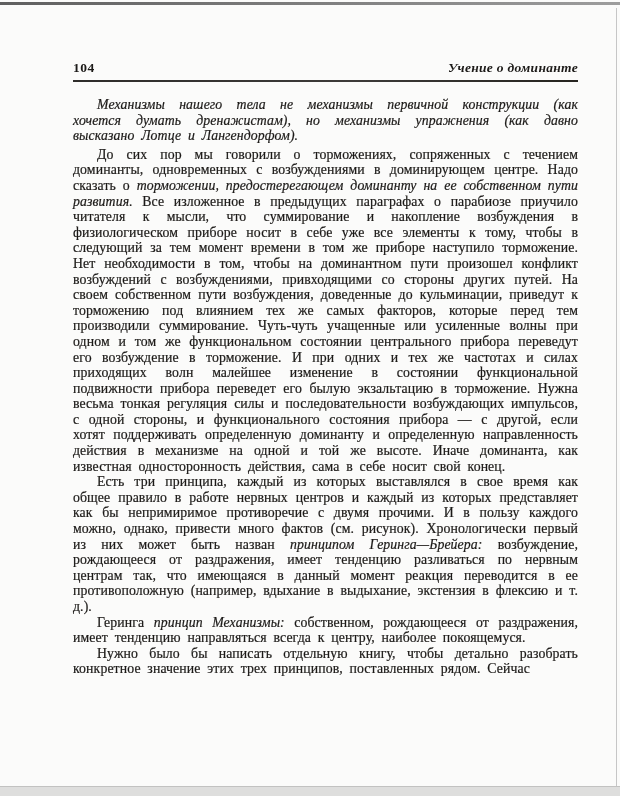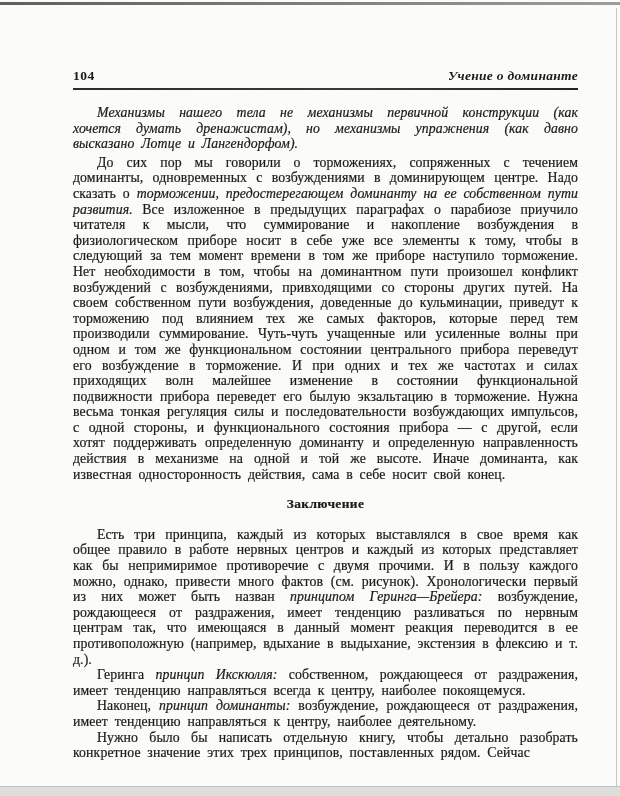--- a/index.html
+++ b/index.html
@@ -18,21 +18,21 @@
   }
   .scan-right-line {
     position: absolute; top: 8px; right: 3px; width: 1px; height: 778px;
     background: #c6c6c6;
   }
   .scan-bottom-strip {
     position: absolute; bottom: 0; left: 0; width: 620px; height: 9px;
     background: #dededd; border-top: 1px solid #c2c2c1;
   }
   .content {
-    position: absolute; left: 73px; top: 68px; width: 505px;
+    position: absolute; left: 73px; top: 60px; width: 505px;
   }
   .pagehead {
     display: flex; align-items: baseline;
     font-size: 13.5px; line-height: 16px;
     position: relative;
   }
   .pagenum {
     font-weight: bold; letter-spacing: 0.5px;
   }
   .runhead {
@@ -72,20 +72,18 @@
 
   <div class="content">
     <div class="pagehead">
       <span class="pagenum">104</span>
       <span class="runhead">Учение о доминанте</span>
     </div>
     <div class="headrule"></div>
     <div id="page-body">
         <p class="paragraph epigraph-italic"><em>Механизмы нашего тела не механизмы первичной конструкции (как хочется думать дренажистам), но механизмы упражнения (как давно высказано Лотце и Лангендорфом).</em></p>
         <p class="paragraph"><span>До сих пор мы говорили о торможениях, сопряженных с течением доминанты, одновременных с возбуждениями в доминирующем центре. Надо сказать о </span><em>торможении, предостерегающем доминанту на ее собственном пути развития.</em><span> Все изложенное в предыдущих параграфах о парабиозе приучило читателя к мысли, что суммирование и накопление возбуждения в физиологическом приборе носит в себе уже все элементы к тому, чтобы в следующий за тем момент времени в том же приборе наступило торможение. Нет необходимости в том, чтобы на доминантном пути произошел конфликт возбуждений с возбуждениями, привходящими со стороны других путей. На своем собственном пути возбуждения, доведенные до кульминации, приведут к торможению под влиянием тех же самых факторов, которые перед тем производили суммирование. Чуть-чуть учащенные или усиленные волны при одном и том же функциональном состоянии центрального прибора переведут его возбуждение в торможение. И при одних и тех же частотах и силах приходящих волн малейшее изменение в состоянии функциональной подвижности прибора переведет его былую экзальтацию в торможение. Нужна весьма тонкая регуляция силы и последовательности возбуждающих импульсов, с одной стороны, и функционального состояния прибора — с другой, если хотят поддерживать определенную доминанту и определенную направленность действия в механизме на одной и той же высоте. Иначе доминанта, как известная односторонность действия, сама в себе носит свой конец.</span></p>
-        <h2 class="heading">Заключение</h2>
         <p class="paragraph"><span>Есть три принципа, каждый из которых выставлялся в свое время как общее правило в работе нервных центров и каждый из которых представляет как бы непримиримое противоречие с двумя прочими. И в пользу каждого можно, однако, привести много фактов (см. рисунок). Хронологически первый из них может быть назван </span><em>принципом Геринга—Брейера:</em><span> возбуждение, рождающееся от раздражения, имеет тенденцию разливаться по нервным центрам так, что имеющаяся в данный момент реакция переводится в ее противоположную (например, вдыхание в выдыхание, экстензия в флексию и т. д.).</span></p>
-        <p class="paragraph"><span>Геринга </span><em>принцип Икскюлля:</em><span> собственном, рождающееся от раздражения, имеет тенденцию направляться всегда к центру, наиболее покоящемуся.</span></p>
-        <p class="paragraph"><span>Наконец, </span><em>принцип доминанты:</em><span> возбуждение, рождающееся от раздражения, имеет тенденцию направляться к центру, наиболее деятельному.</span></p>
+        <p class="paragraph"><span>Геринга </span><em>принцип Механизмы:</em><span> собственном, рождающееся от раздражения, имеет тенденцию направляться всегда к центру, наиболее покоящемуся.</span></p>
         <p class="paragraph"><span>Нужно было бы написать отдельную книгу, чтобы детально разобрать конкретное значение этих трех принципов, поставленных рядом. Сейчас</span></p>
       </div>
   </div>
 </div>
 
 </body></html>

